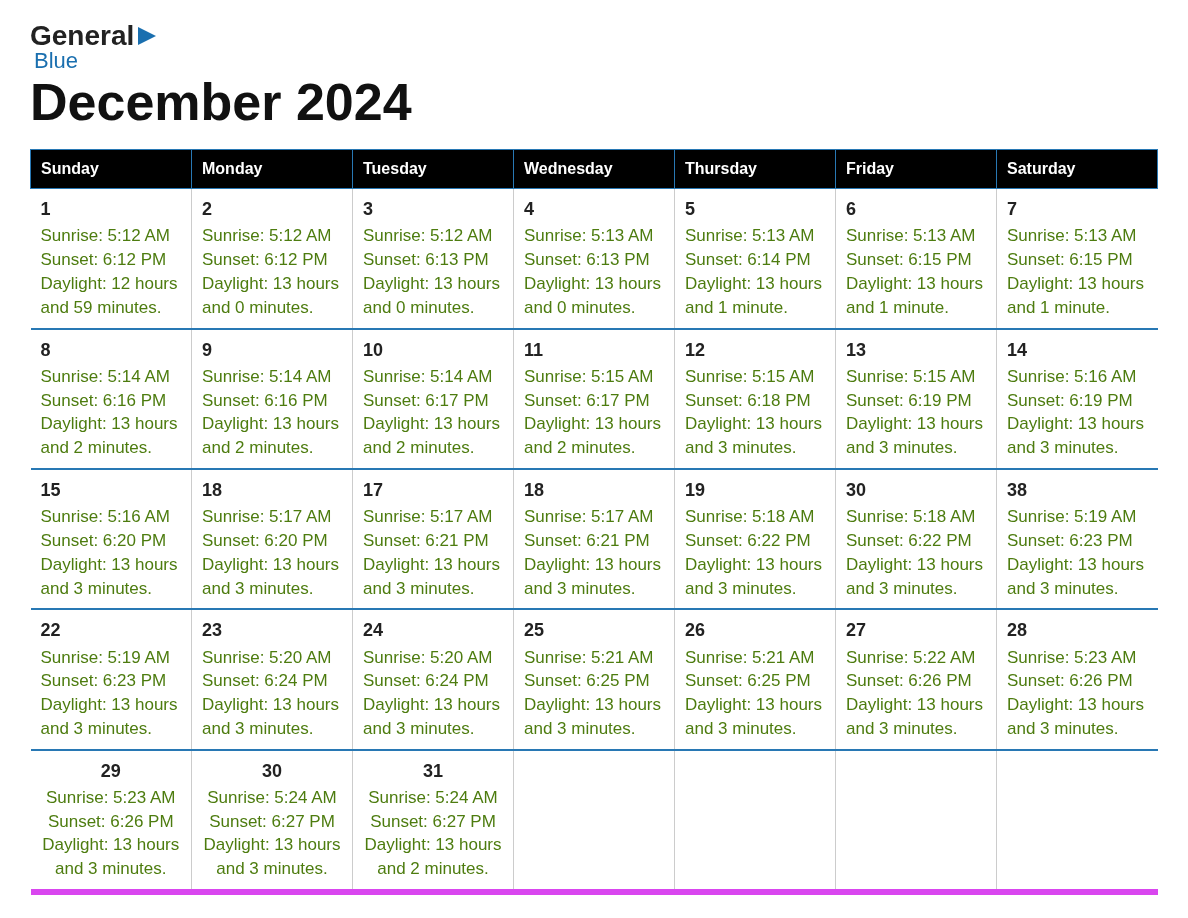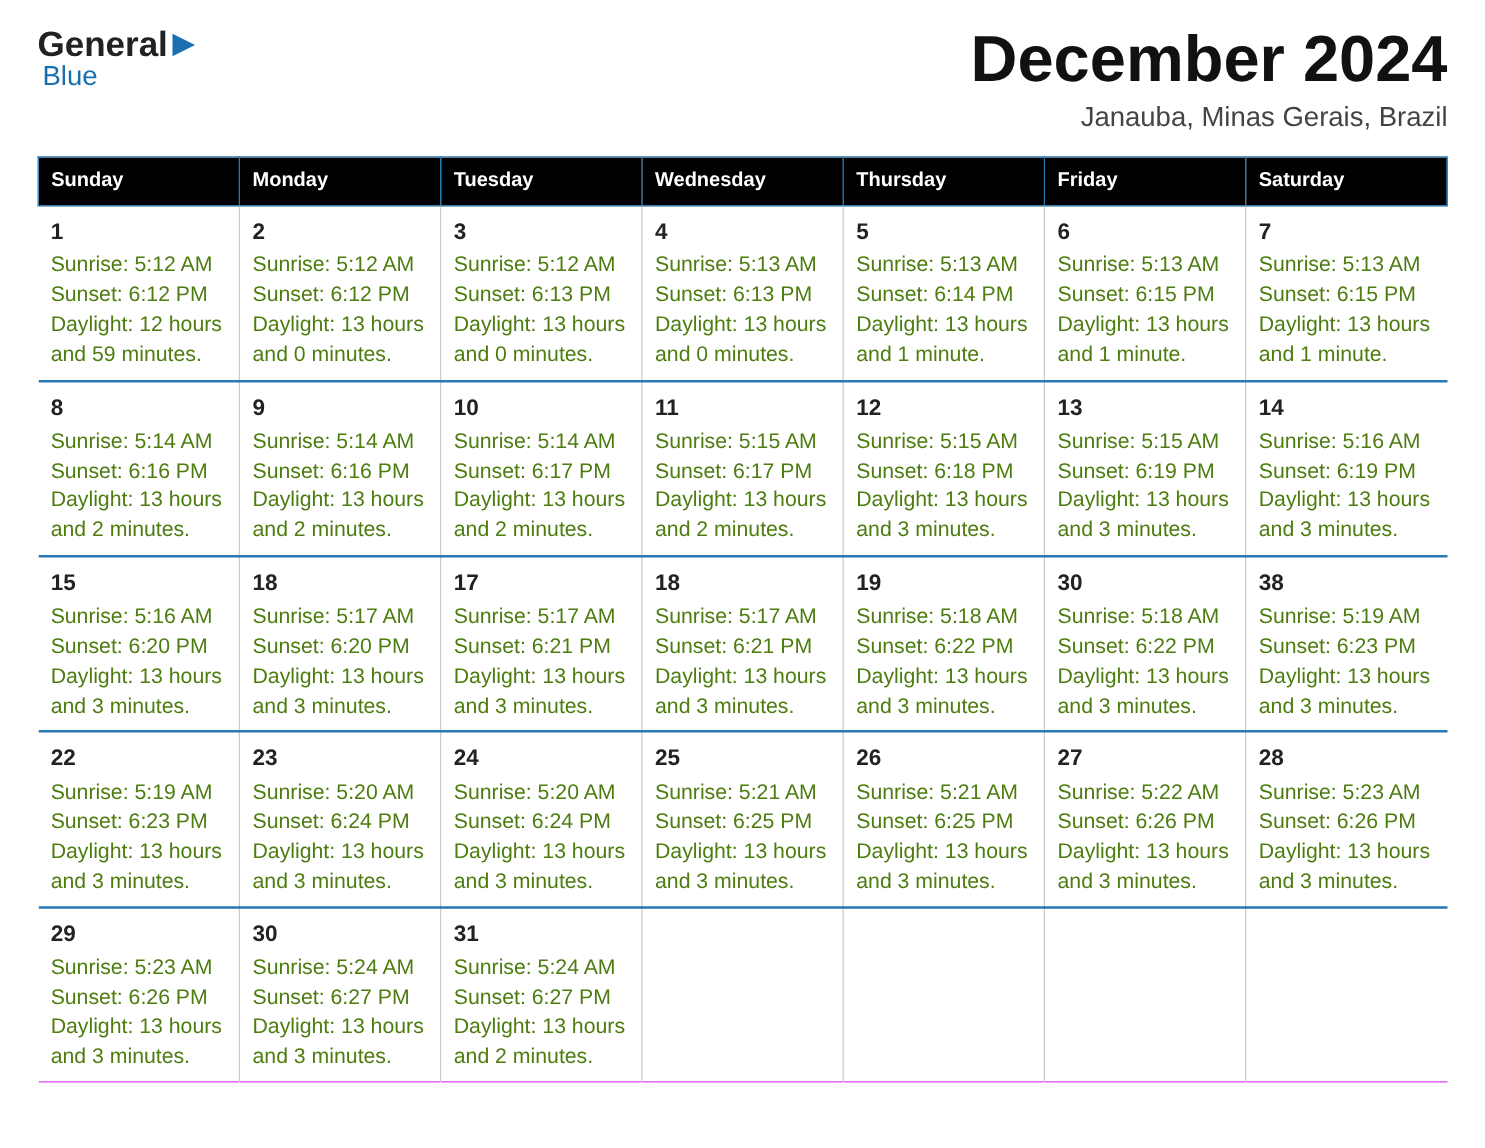--- a/index.html
+++ b/index.html
@@ -6,23 +6,24 @@
     body {
       font-family: Arial, sans-serif;
       background: #fff;
       color: #222;
       padding: 20px 30px;
       width: 1188px;
       min-height: 918px;
     }
     .header {
       display: flex;
-      justify-content: space-between;
+      justify-content: center;
       align-items: flex-start;
       margin-bottom: 18px;
+      flex-direction: column;
     }
     .logo {
       display: flex;
       flex-direction: column;
       align-items: flex-start;
     }
     .logo-text {
       display: flex;
       align-items: center;
       font-size: 28px;
@@ -83,41 +84,41 @@
       font-size: 18px;
       font-weight: bold;
       display: block;
       margin-bottom: 2px;
     }
     .day-detail {
       font-size: 17px;
       color: #4d7c0f;
     }
     tbody tr:last-child {
-      border-bottom: 1px solid #d946ef;
+      border-bottom: 6px solid #d946ef;
+      text-align: center;
     }
   </style>
 </head>
 <body>
 
 <div class="header">
   <div class="logo">
     <div class="logo-text">
       <span>General</span>
       <span style="position:relative;display:inline-flex;align-items:center;margin-left:2px;">
         <svg width="22" height="22" viewBox="0 0 22 22">
           <polygon points="2,2 20,11 2,20" fill="#1a6faf"></polygon>
         </svg>
       </span>
     </div>
     <div class="logo-sub">Blue</div>
   </div>
   <div class="title-area">
     <div class="month-title">December 2024</div>
-    <div class="location">Janauba, Minas Gerais, Brazil</div>
   </div>
 </div>
 
 <table>
   <thead>
     <tr>
     <th>Sunday</th>
         <th>Monday</th>
         <th>Tuesday</th>
         <th>Wednesday</th>

